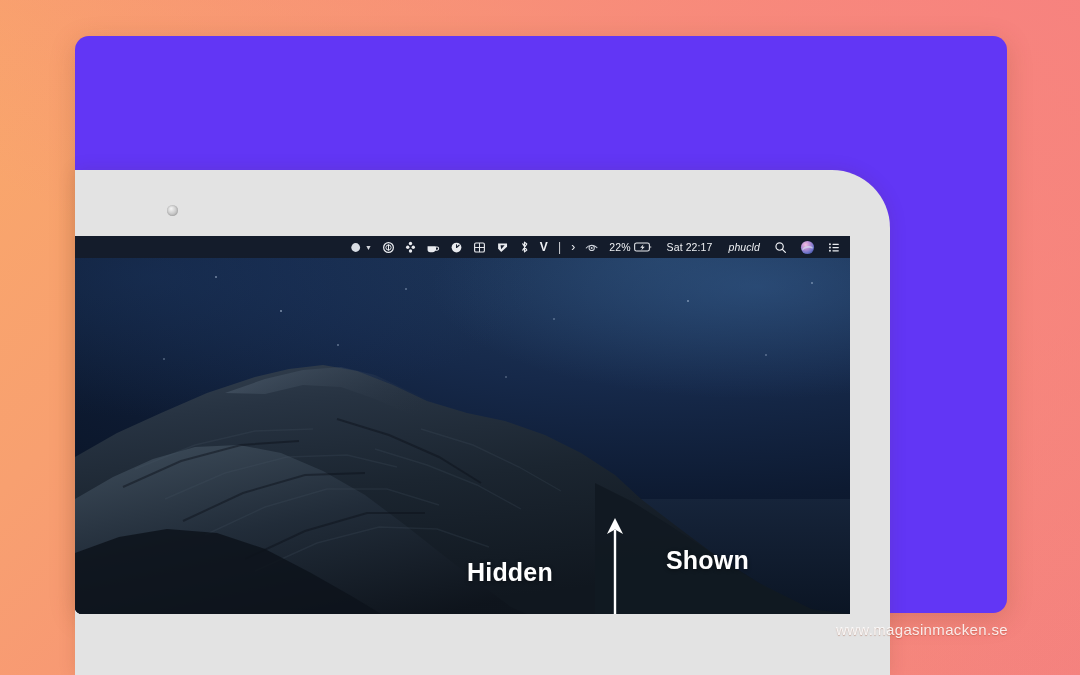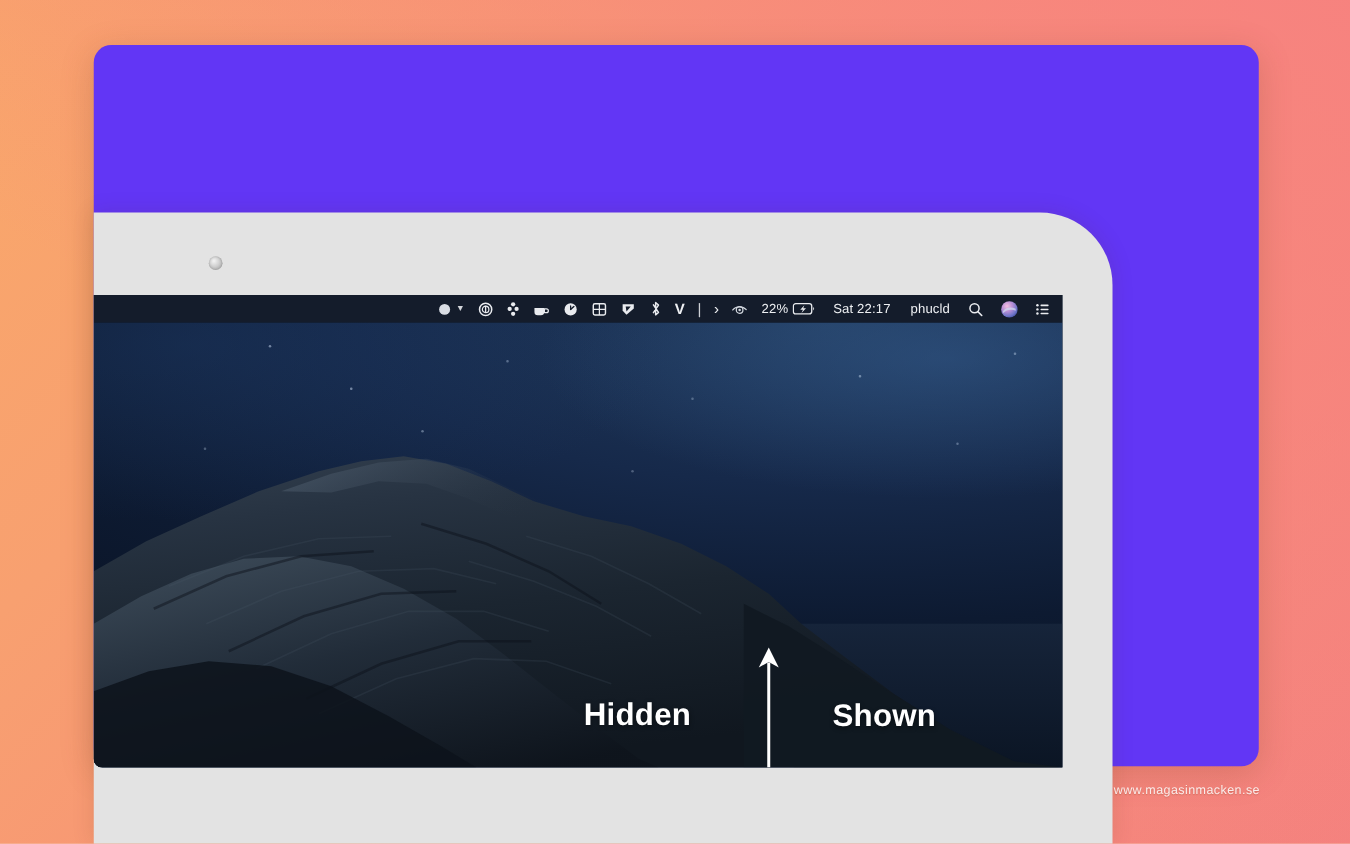--- a/index.html
+++ b/index.html
@@ -142,37 +142,37 @@
   .ann-label {
     position: absolute;
     color: #ffffff;
     font-size: 25px;
     font-weight: 700;
     letter-spacing: 0.2px;
     text-shadow: 0 1px 4px rgba(0,0,0,0.45);
     white-space: nowrap;
   }
   #label-hidden { left: 392px; top: 300px; }
-  #label-shown  { left: 591px; top: 301px; }
+  #label-shown  { left: 591px; top: 288px; }
 
   #arrow {
     position: absolute;
     left: 527px;
     top: 258px;
     width: 26px;
     height: 114px;
   }
 
   
   #watermark {
     position: absolute;
     right: 72px;
     bottom: 37px;
     color: rgba(255,255,255,0.86);
-    font-size: 10px;
+    font-size: 15px;
     letter-spacing: 0.35px;
     font-family: "Liberation Sans", sans-serif;
     text-shadow: 0 1px 1px rgba(150,70,40,0.35);
   }
 </style>
 </head>
 <body>
 
 <div id="scene">
 
@@ -354,21 +354,21 @@
           <div class="mb-item" style="padding-left:1px;">
             <svg width="18" height="12" viewBox="0 0 22 12">
               <rect x="0.8" y="1" width="18" height="10" rx="2.4" fill="none" stroke="#e9ebef" stroke-width="1.3"></rect>
               <path d="M20.2,4.4 a2.1,2.1 0 0,1 0,3.2 z" fill="#e9ebef"></path>
               <path d="M11.6,2.6 L7.6,6.9 L10.2,6.9 L8.8,10.2 L13.2,5.6 L10.5,5.6 Z" fill="#e9ebef"></path>
             </svg>
           </div>
 
           <div class="mb-item mb-text" style="padding-left:10px;">Sat 22:17</div>
 
-          <div class="mb-item mb-text" style="padding-left:11px;">phucld</div>
+          <div class="mb-item mb-text" style="padding-left:11px;font-style:italic;">phucld</div>
 
           <div class="mb-item" style="padding-left:9px;">
             <svg width="13" height="13" viewBox="0 0 16 16">
               <circle cx="6.9" cy="6.9" r="4.5" fill="none" stroke="#e9ebef" stroke-width="1.5"></circle>
               <line x1="10.3" y1="10.3" x2="14" y2="14" stroke="#e9ebef" stroke-width="1.6" stroke-linecap="round"></line>
             </svg>
           </div>
 
           <div class="mb-item" style="padding-left:8px;">
             <svg width="15" height="15" viewBox="0 0 16 16">

